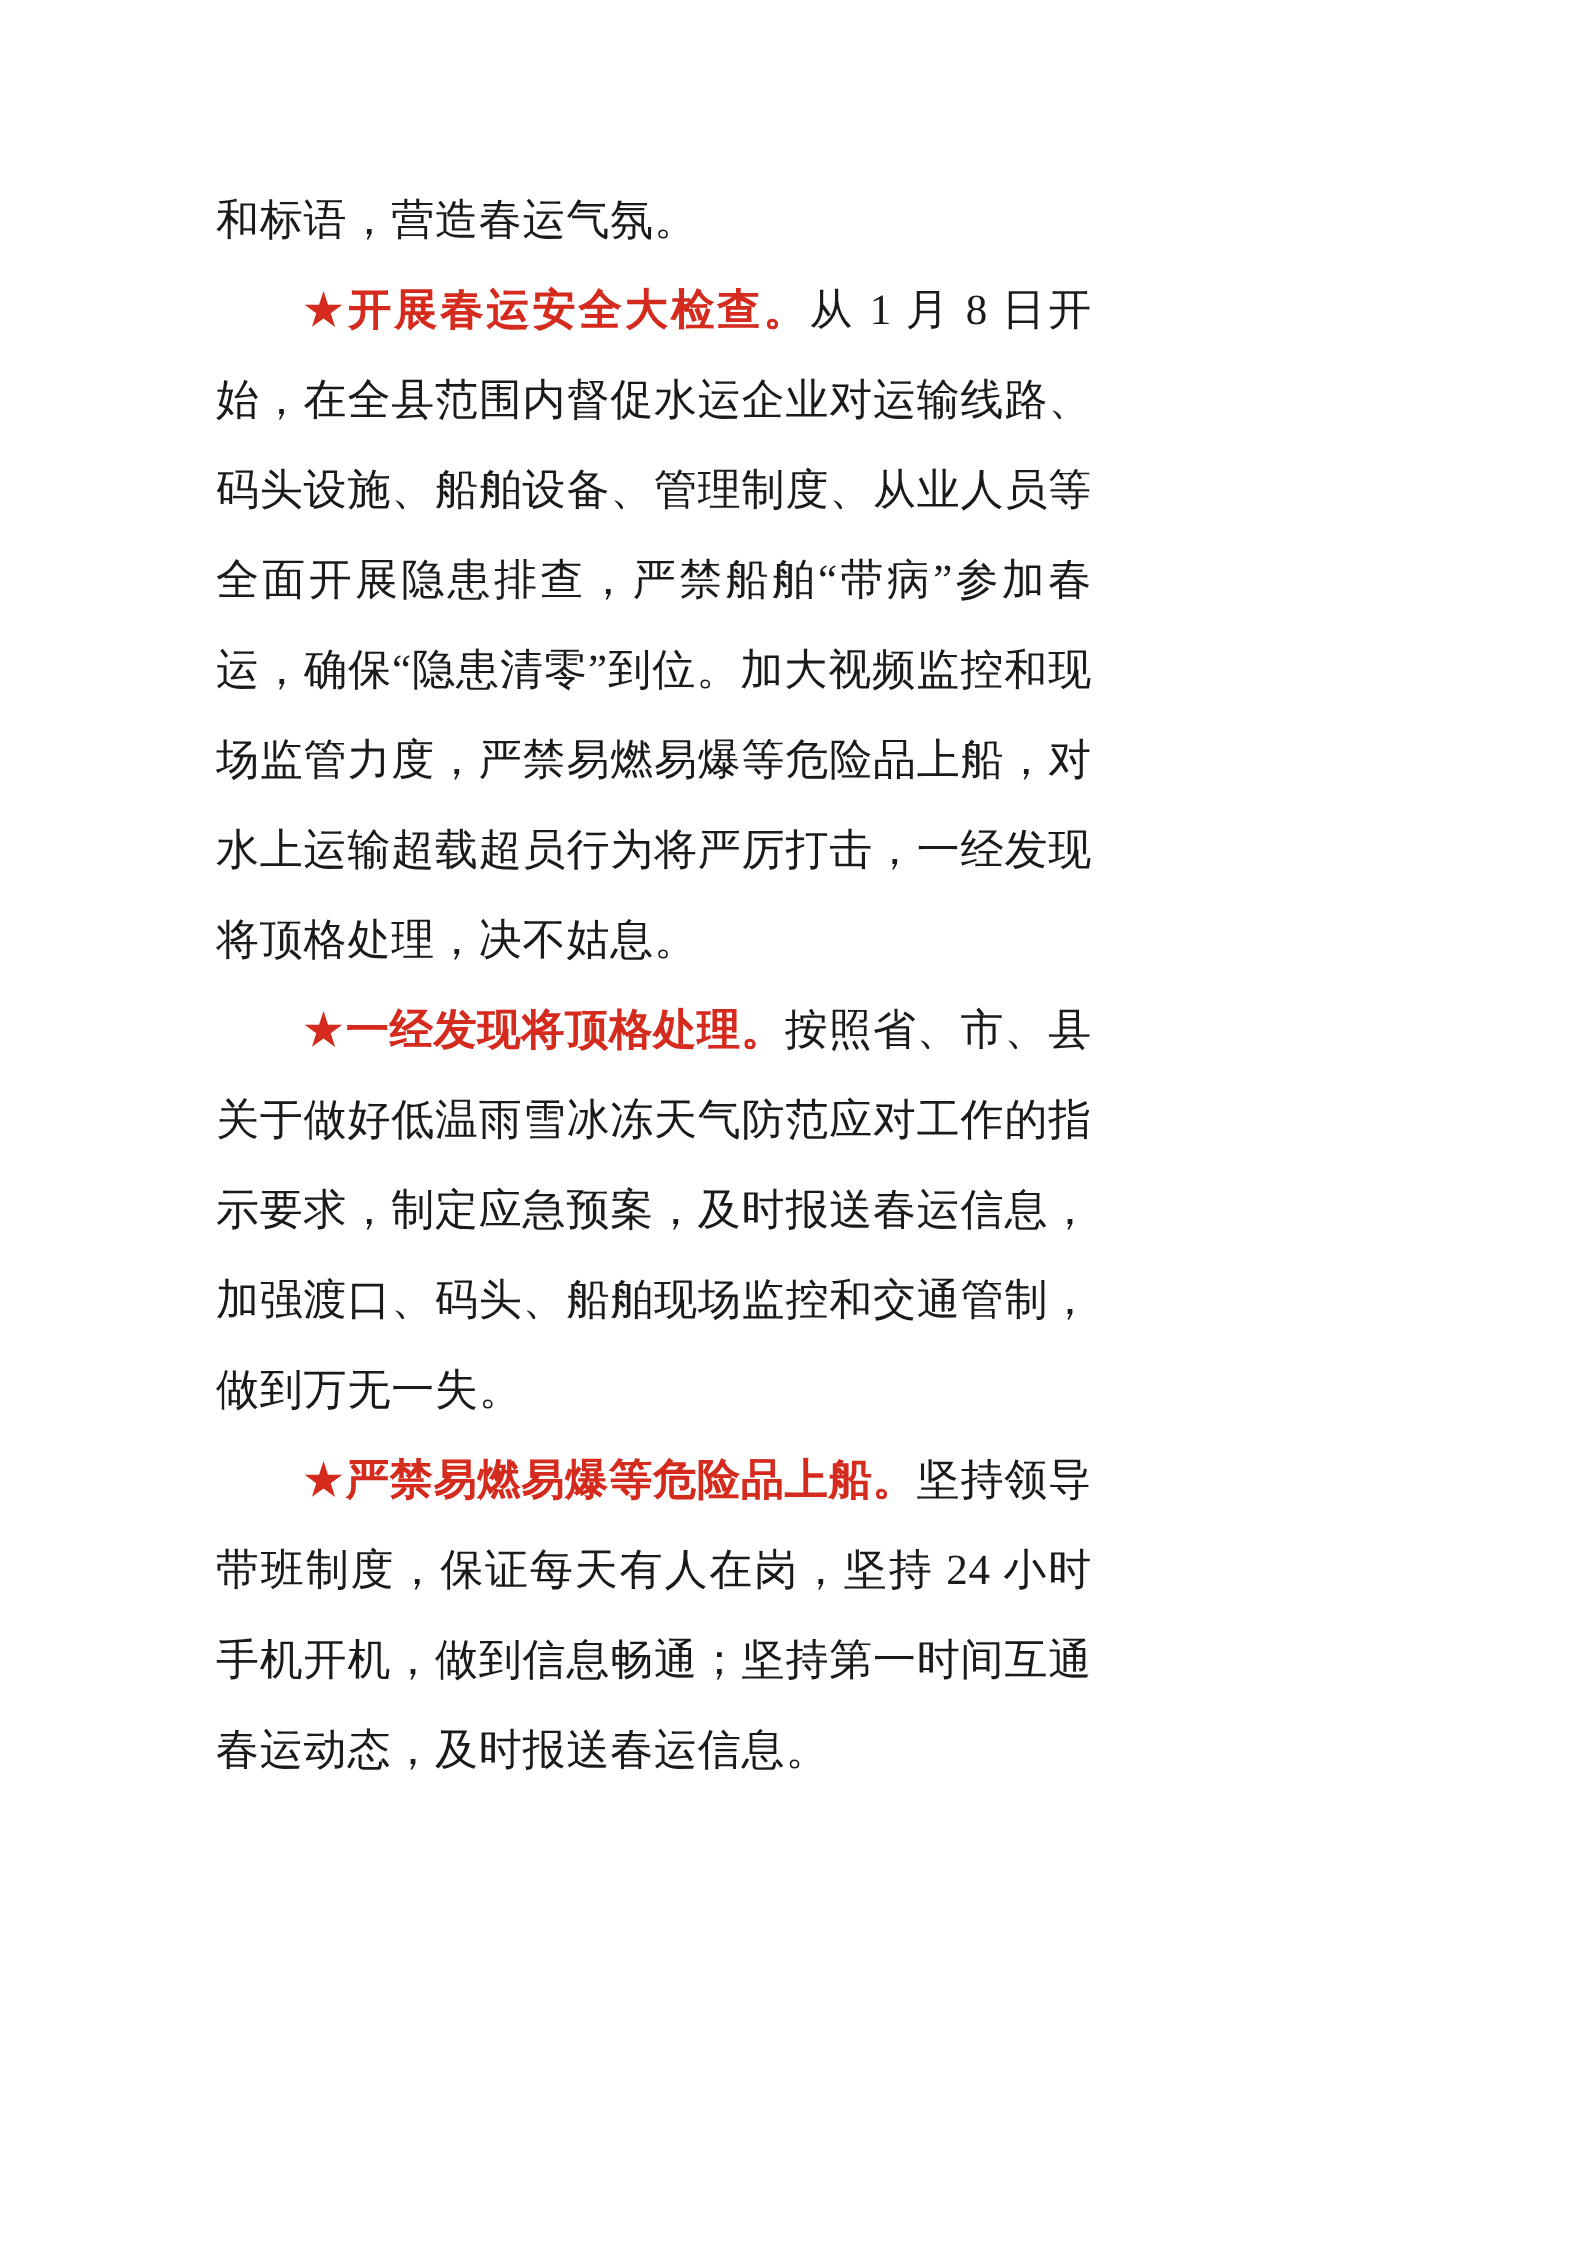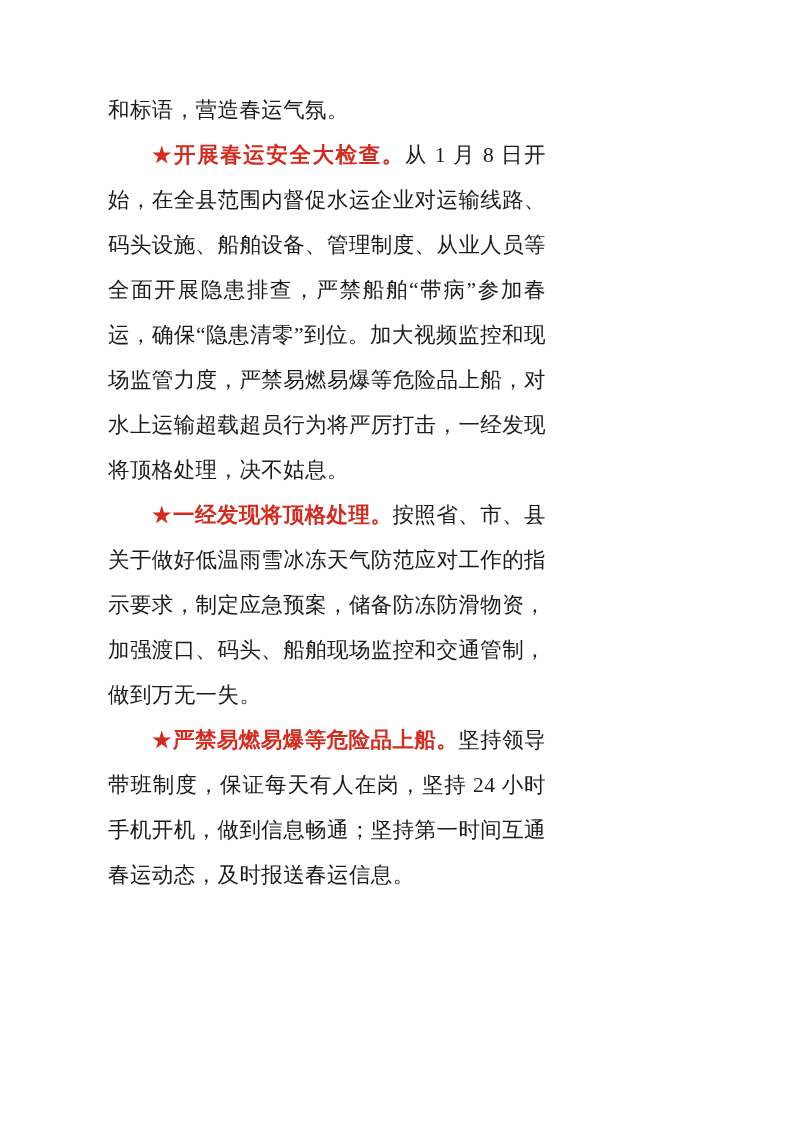--- a/index.html
+++ b/index.html
@@ -62,21 +62,21 @@
 
     <p class="para">
       <span>和标语，营造春运气氛。</span>
     </p>
 
     <p class="para indent">
       <span class="star">★</span><span class="red-bold">开展春运安全大检查。</span><span class="black">从 1 月 8 日开始，在全县范围内督促水运企业对运输线路、码头设施、船舶设备、管理制度、从业人员等全面开展隐患排查，严禁船舶“带病”参加春运，确保“隐患清零”到位。加大视频监控和现场监管力度，严禁易燃易爆等危险品上船，对水上运输超载超员行为将严厉打击，一经发现将顶格处理，决不姑息。</span>
     </p>
 
     <p class="para indent">
-      <span class="star">★</span><span class="red-bold">一经发现将顶格处理。</span><span class="black">按照省、市、县关于做好低温雨雪冰冻天气防范应对工作的指示要求，制定应急预案，储备防冻防滑物资，加强渡口、码头、船舶现场监控和交通管制，做到万无一失。</span>
+      <span class="star">★</span><span class="red-bold">一经发现将顶格处理。</span><span class="black">按照省、市、县关于做好低温雨雪冰冻天气防范应对工作的指示要求，制定应急预案，及时报送春运信息，加强渡口、码头、船舶现场监控和交通管制，做到万无一失。</span>
     </p>
 
     <p class="para indent">
       <span class="star">★</span><span class="red-bold">严禁易燃易爆等危险品上船。</span><span class="black">坚持领导带班制度，保证每天有人在岗，坚持 24 小时手机开机，做到信息畅通；坚持第一时间互通春运动态，及时报送春运信息。</span>
     </p>
 
 
 
   </div>
 </div>

